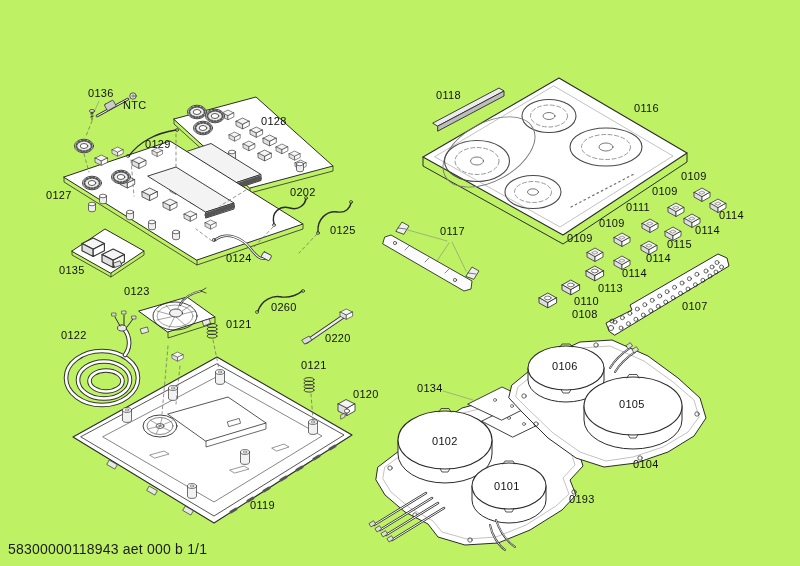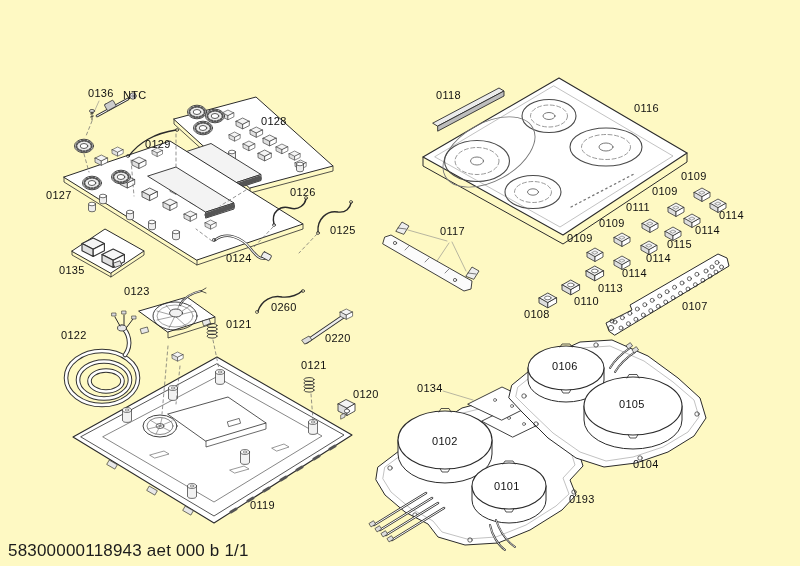--- a/index.html
+++ b/index.html
@@ -1,21 +1,21 @@
 <!DOCTYPE html>
 <html><head>
 <meta charset="utf-8">
 <style>
   html,body{margin:0;padding:0;background:#fff;}
-  .page{position:relative;width:800px;height:566px;background:#fef9c3;
+  .page{position:relative;width:800px;height:566px;background:#bef264;
         font-family:"Liberation Sans",sans-serif;overflow:hidden;}
   .art{position:absolute;left:0;top:0;}
   .part-label{position:absolute;font-size:11px;line-height:11px;color:#101010;
               white-space:nowrap;letter-spacing:.3px;}
-  .footer-code{position:absolute;left:8px;top:541px;font-size:17px;
+  .footer-code{position:absolute;left:8px;top:541px;font-size:14px;
                color:#1c1c1c;letter-spacing:.2px;}
 </style>
 </head>
 <body>
 
 <div class="page">
 
 <svg class="art" width="800" height="566" viewBox="0 0 800 566" fill="none" stroke="#2b2b2b" stroke-width="1" stroke-linejoin="round" stroke-linecap="round">
 
 <defs>
@@ -437,44 +437,44 @@
   <g>
     <path d="M610,368 C616,358 624,352 630,348 M615,372 C621,362 629,356 635,352" stroke="#333" stroke-width="2"></path>
     <path d="M610,368 C616,358 624,352 630,348 M615,372 C621,362 629,356 635,352" stroke="#ffffff" stroke-width=".8"></path>
     <rect x="627" y="344" width="5" height="4" fill="#dddddd" stroke-width=".6" transform="rotate(-35 629 346)"></rect>
     <rect x="633" y="348" width="5" height="4" fill="#dddddd" stroke-width=".6" transform="rotate(-35 635 350)"></rect>
   </g>
 </g>
 </svg>
 
 <span class="part-label" style="left:88px;top:88px">0136</span>
-<span class="part-label" style="left:123px;top:90px">NTC</span>
+<span class="part-label" style="left:123px;top:100px">NTC</span>
 <span class="part-label" style="left:145px;top:139px">0129</span>
 <span class="part-label" style="left:261px;top:116px">0128</span>
 <span class="part-label" style="left:46px;top:190px">0127</span>
-<span class="part-label" style="left:290px;top:187px">0126</span>
+<span class="part-label" style="left:290px;top:187px">0202</span>
 <span class="part-label" style="left:330px;top:225px">0125</span>
 <span class="part-label" style="left:226px;top:253px">0124</span>
 <span class="part-label" style="left:59px;top:265px">0135</span>
 <span class="part-label" style="left:436px;top:90px">0118</span>
 <span class="part-label" style="left:634px;top:103px">0116</span>
 <span class="part-label" style="left:440px;top:226px">0117</span>
 <span class="part-label" style="left:681px;top:171px">0109</span>
 <span class="part-label" style="left:652px;top:186px">0109</span>
 <span class="part-label" style="left:626px;top:202px">0111</span>
 <span class="part-label" style="left:599px;top:218px">0109</span>
 <span class="part-label" style="left:567px;top:233px">0109</span>
 <span class="part-label" style="left:719px;top:210px">0114</span>
 <span class="part-label" style="left:695px;top:225px">0114</span>
 <span class="part-label" style="left:667px;top:239px">0115</span>
 <span class="part-label" style="left:646px;top:253px">0114</span>
 <span class="part-label" style="left:622px;top:268px">0114</span>
 <span class="part-label" style="left:598px;top:283px">0113</span>
 <span class="part-label" style="left:574px;top:296px">0110</span>
-<span class="part-label" style="left:524px;top:309px">0108</span>
+<span class="part-label" style="left:572px;top:309px">0108</span>
 <span class="part-label" style="left:682px;top:301px">0107</span>
 <span class="part-label" style="left:124px;top:286px">0123</span>
 <span class="part-label" style="left:61px;top:330px">0122</span>
 <span class="part-label" style="left:271px;top:302px">0260</span>
 <span class="part-label" style="left:226px;top:319px">0121</span>
 <span class="part-label" style="left:325px;top:333px">0220</span>
 <span class="part-label" style="left:301px;top:360px">0121</span>
 <span class="part-label" style="left:353px;top:389px">0120</span>
 <span class="part-label" style="left:250px;top:500px">0119</span>
 <span class="part-label" style="left:417px;top:383px">0134</span>

